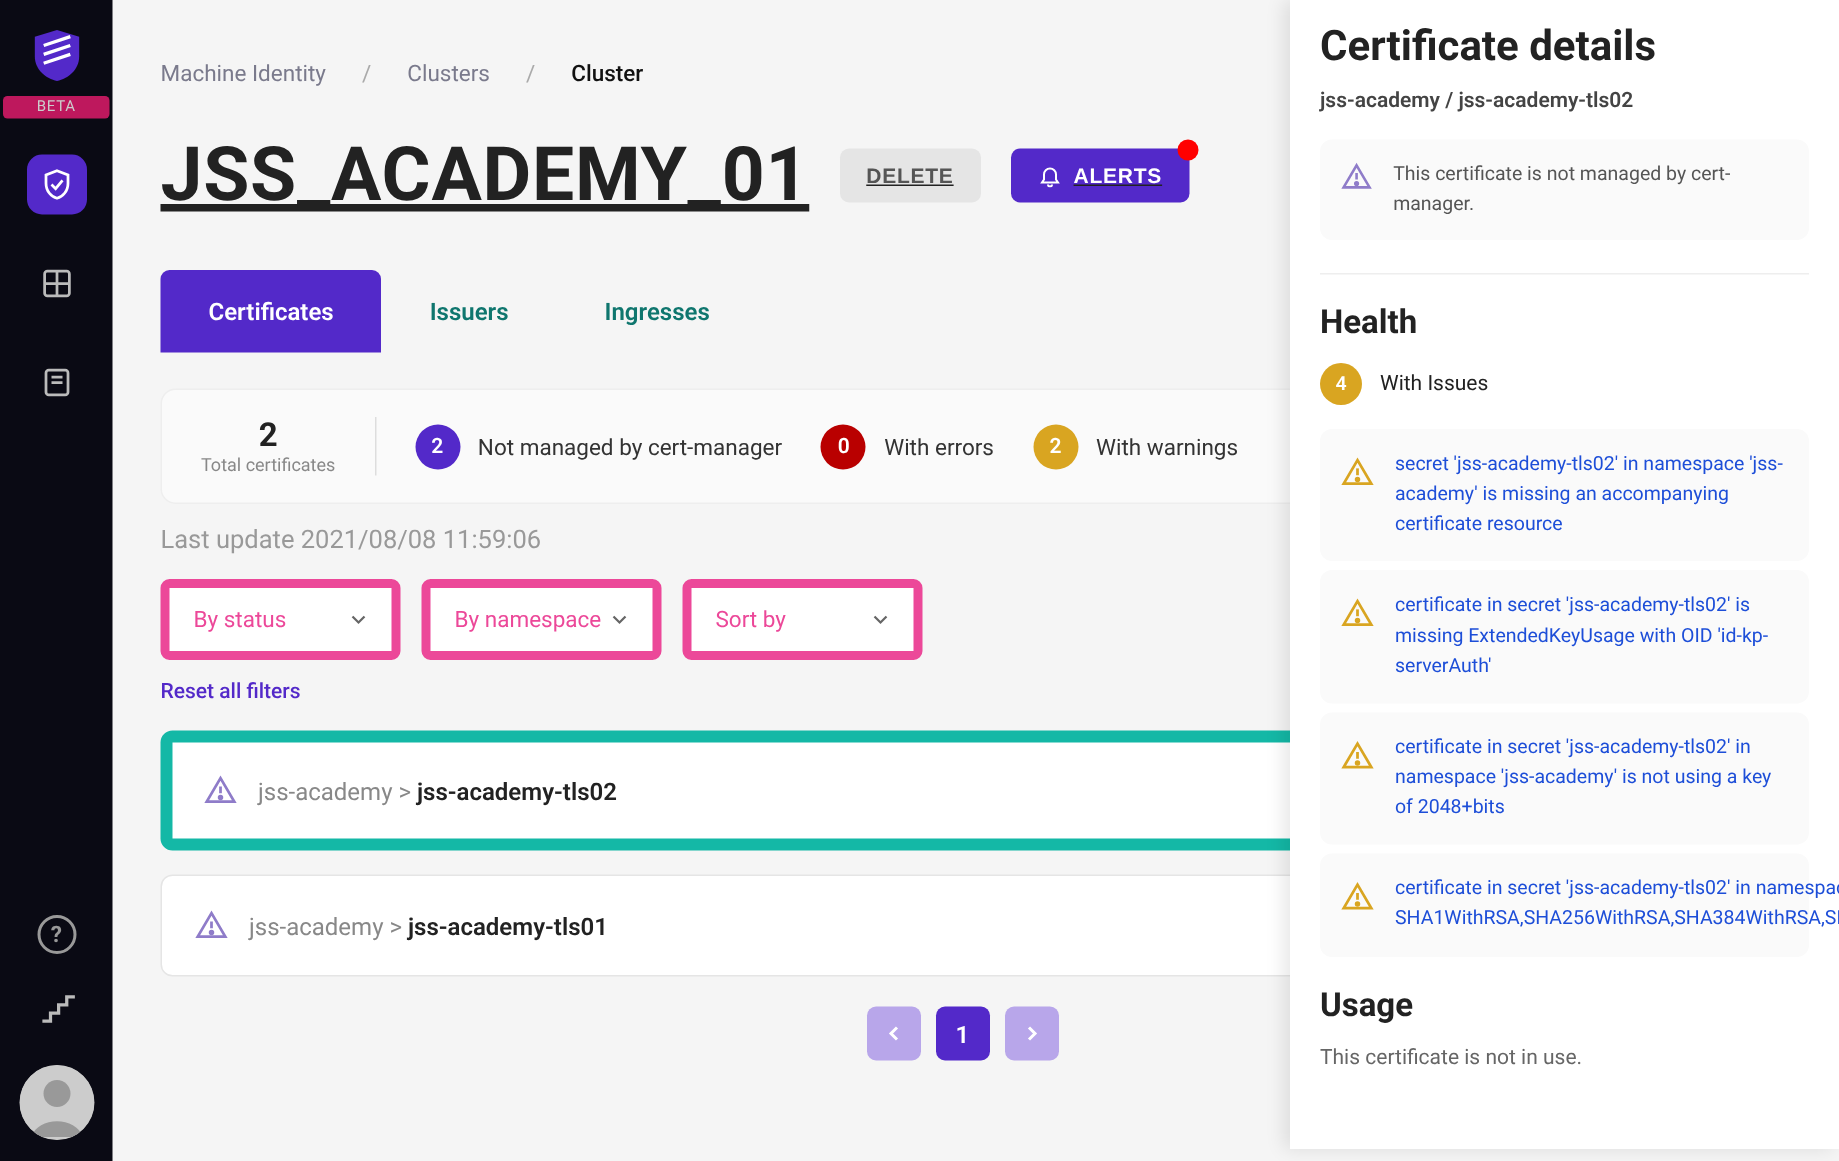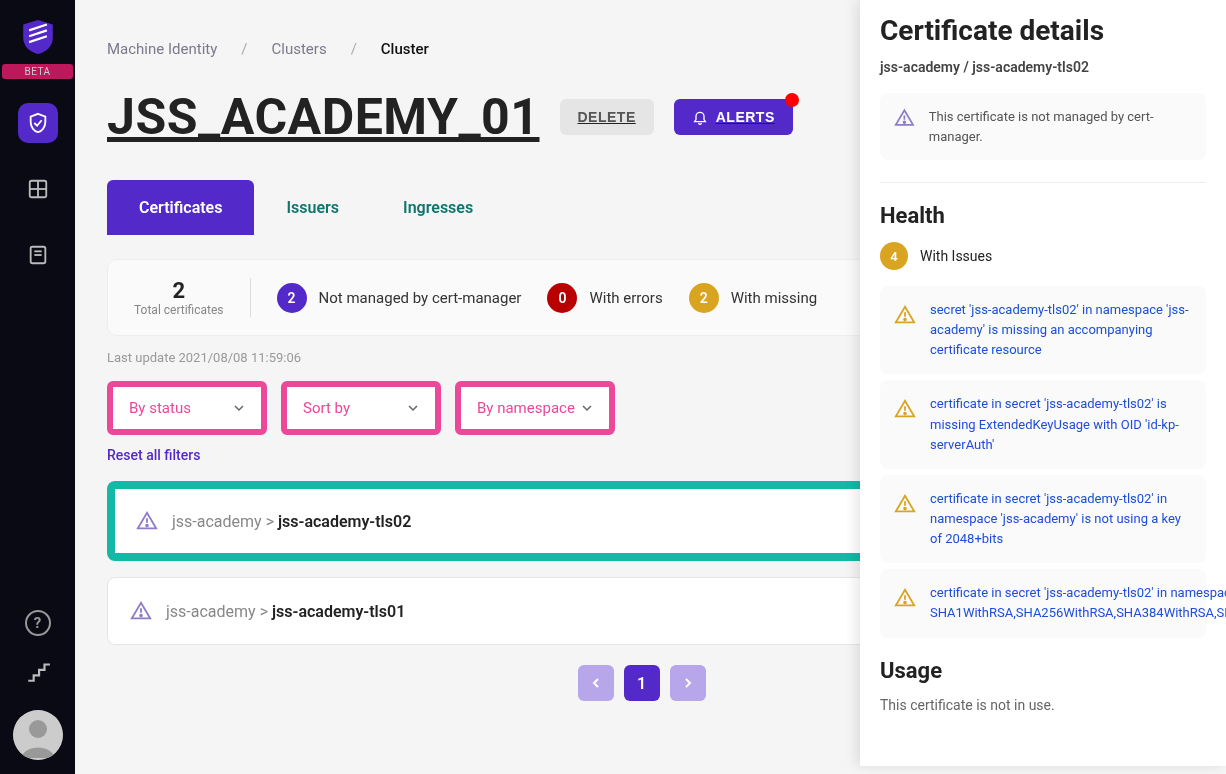--- a/index.html
+++ b/index.html
@@ -119,21 +119,21 @@
 }
 .stat-total { text-align: center; padding-right: 26px; border-right: 1px solid #ddd; }
 .stat-total .num { font-size: 22px; font-weight: 700; }
 .stat-total .lbl { font-size: 12px; color: #888; }
 .stat-item { display: flex; align-items: center; gap: 12px; font-size: 15px; color: #333; }
 .pill { width: 30px; height: 30px; border-radius: 50%; color: #fff; display:flex; align-items:center; justify-content:center; font-size: 14px; font-weight: 600; }
 .pill.purple { background: #5329c9; }
 .pill.red { background: #b90000; }
 .pill.amber { background: #d9a521; }
 
-.updated { font-size: 13px; color: #999; margin-bottom: 16px; }
+.updated { font-size: 17px; color: #999; margin-bottom: 16px; }
 
 .filter-row { display: flex; gap: 14px; margin-bottom: 10px; }
 .select {
   display: flex; align-items: center; justify-content: space-between;
   padding: 12px 16px; background: #fff; border: 6px solid #ec4899;
   border-radius: 6px; font-size: 15px; color: #ec4899; min-width: 160px;
   cursor: pointer;
 }
 .select .chev { width: 12px; height: 12px; }
 .reset-link { color: #5329c9; font-size: 14px; font-weight: 500; cursor: pointer; margin-bottom: 18px; display: inline-block; }
@@ -270,41 +270,41 @@
       <div class="stat-item">
         <span class="pill purple">2</span>
         <span>Not managed by cert-manager</span>
       </div>
       <div class="stat-item">
         <span class="pill red">0</span>
         <span>With errors</span>
       </div>
       <div class="stat-item">
         <span class="pill amber">2</span>
-        <span>With missing</span>
+        <span>With warnings</span>
       </div>
     </div>
 
     <div class="updated">Last update 2021/08/08 11:59:06</div>
 
     <div class="filter-row">
       <div class="select">
         <span>By status</span>
         <svg class="chev" viewBox="0 0 12 12">
             <path d="M2 4 L6 8 L10 4" fill="none" stroke="#666" stroke-width="1.5"></path>
           </svg>
       </div>
       <div class="select">
-        <span>Sort by</span>
+        <span>By namespace</span>
         <svg class="chev" viewBox="0 0 12 12">
             <path d="M2 4 L6 8 L10 4" fill="none" stroke="#666" stroke-width="1.5"></path>
           </svg>
       </div>
       <div class="select">
-        <span>By namespace</span>
+        <span>Sort by</span>
         <svg class="chev" viewBox="0 0 12 12">
             <path d="M2 4 L6 8 L10 4" fill="none" stroke="#666" stroke-width="1.5"></path>
           </svg>
       </div>
     </div>
     <span class="reset-link">Reset all filters</span>
 
     <div class="cert-row selected">
       <svg class="warn-icon" viewBox="0 0 24 24" fill="none" stroke="#8f7cc9" stroke-width="2">
           <path d="M12 3 L22 20 H2 Z"></path>

